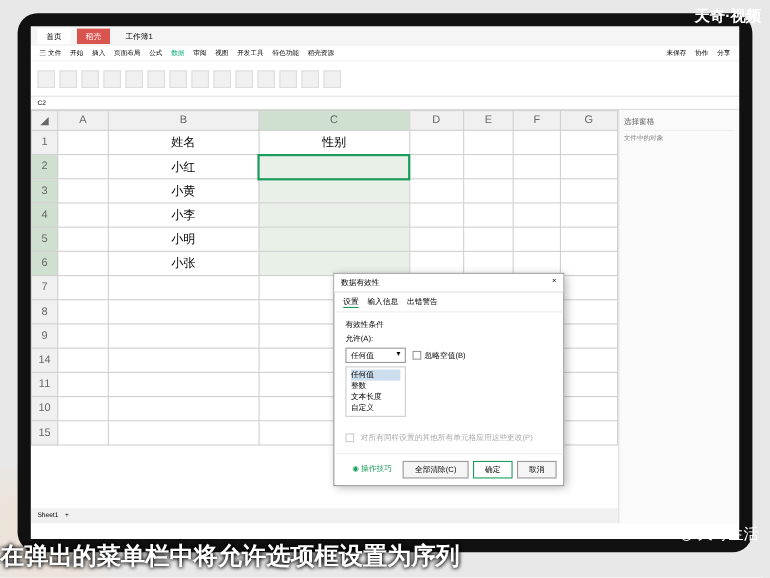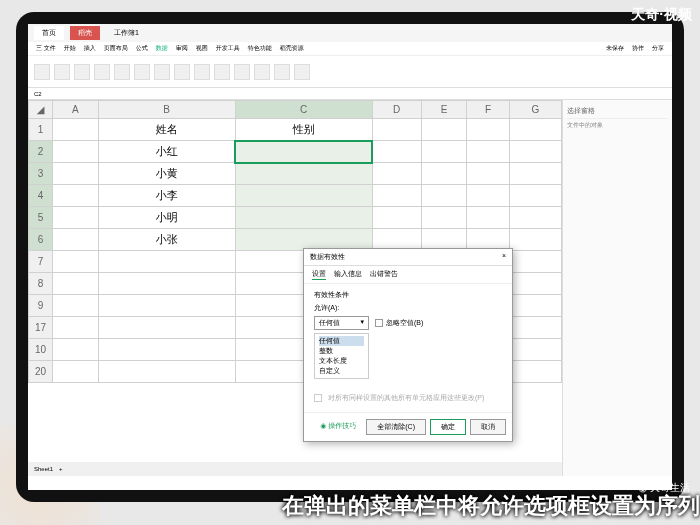--- a/index.html
+++ b/index.html
@@ -31,22 +31,22 @@
 .dlg-body{padding:6px 10px;font-size:7px}
 .dlg-row{margin:3px 0;display:flex;align-items:center;gap:6px}
 .dlg-select{border:1px solid #999;padding:1px 4px;width:55px;font-size:7px;background:#fff;display:flex;justify-content:space-between}
 .dlg-check{display:flex;align-items:center;gap:3px}
 .dlg-footer{padding:6px;display:flex;justify-content:flex-end;gap:4px;border-top:1px solid #eee}
 .dlg-btn{border:1px solid #999;padding:2px 10px;font-size:7px;background:#f5f5f5}
 .dlg-btn.primary{background:#fff;border:1px solid #1a9c5a}
 .dlg-link{color:#1a9c5a;padding:2px 6px}
 .sheet-tabs{position:absolute;bottom:0;left:0;height:14px;background:#f0f0f0;font-size:6px;padding:0 6px;display:flex;align-items:center;gap:6px;width:100%}
 .watermark{position:absolute;right:8px;top:6px;color:#fff;font-size:14px;font-weight:bold;z-index:100}
-.watermark2{position:absolute;right:10px;bottom:30px;color:#fff;font-size:10px;z-index:100}
-.subtitle{position:absolute;left:0;bottom:0;width:100%;text-align:right;color:#fff;font-size:22px;font-weight:bold;text-shadow:0 0 4px #000,0 0 4px #000;z-index:100;padding-bottom:4px}
+.watermark2{position:absolute;right:10px;bottom:30px;color:#fff;font-size:14px;z-index:100}
+.subtitle{position:absolute;left:0;bottom:0;width:100%;text-align:left;color:#fff;font-size:22px;font-weight:bold;text-shadow:0 0 4px #000,0 0 4px #000;z-index:100;padding-bottom:4px}
 .bg-deco{position:absolute;left:-20px;bottom:-20px;width:120px;height:120px;background:radial-gradient(circle,#f0e0d0,transparent);z-index:-1}
 </style>
 </head>
 <body>
 
 <div class="bg-deco"></div>
 <div class="watermark">天奇·视频</div>
 <div class="watermark2">◉ <span>天奇生活</span></div>
 
 <div class="frame">
@@ -193,41 +193,51 @@
                 <th class="row-h">9</th>
                 <td></td>
                 <td></td>
                 <td></td>
                 <td></td>
                 <td></td>
                 <td></td>
                 <td></td>
               </tr>
 <tr>
-                <th class="row-h">17</th>
+                <th class="row-h">14</th>
+                <td></td>
+                <td></td>
+                <td></td>
+                <td></td>
+                <td></td>
+                <td></td>
+                <td></td>
+              </tr>
+<tr>
+                <th class="row-h">11</th>
                 <td></td>
                 <td></td>
                 <td></td>
                 <td></td>
                 <td></td>
                 <td></td>
                 <td></td>
               </tr>
 <tr>
                 <th class="row-h">10</th>
                 <td></td>
                 <td></td>
                 <td></td>
                 <td></td>
                 <td></td>
                 <td></td>
                 <td></td>
               </tr>
 <tr>
-                <th class="row-h">20</th>
+                <th class="row-h">15</th>
                 <td></td>
                 <td></td>
                 <td></td>
                 <td></td>
                 <td></td>
                 <td></td>
                 <td></td>
               </tr>
 </tbody>
           </table>

